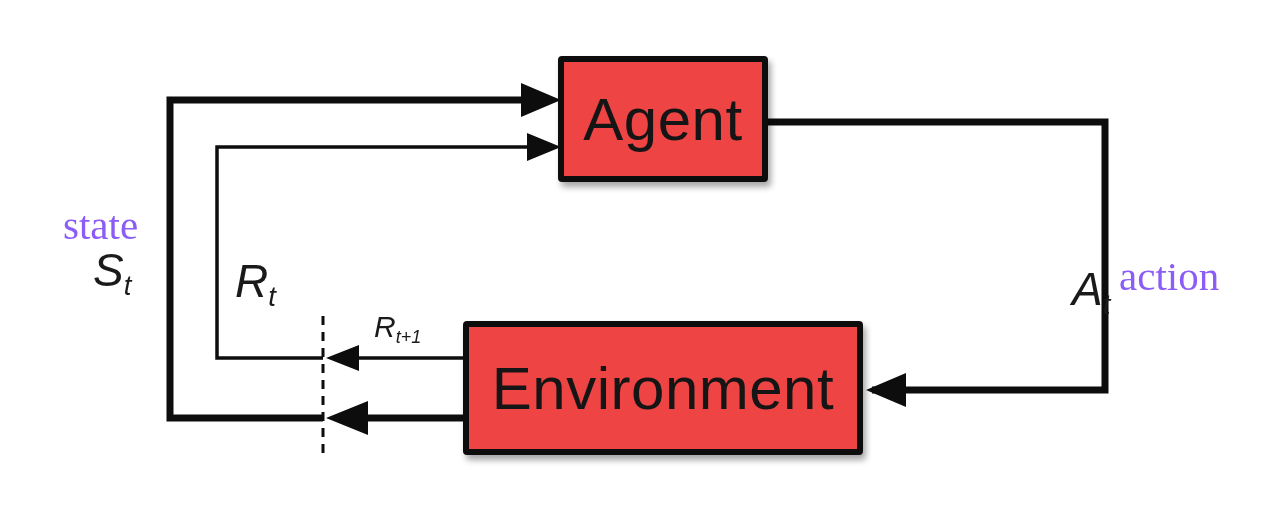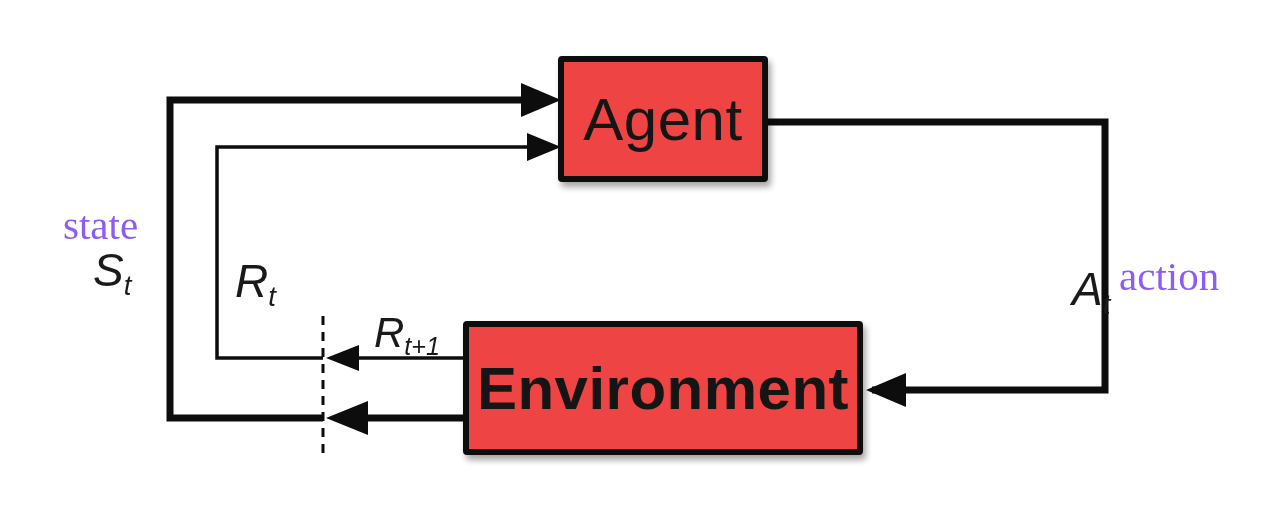--- a/index.html
+++ b/index.html
@@ -30,42 +30,42 @@
     border-radius: 4px;
     box-shadow: 3px 5px 6px rgba(0,0,0,0.35);
     display: flex;
     align-items: center;
     justify-content: center;
     color: #151515;
     font-size: 60px;
     letter-spacing: 0.5px;
   }
   #agent-box  { left: 558px; top: 56px;  width: 210px; height: 126px; }
-  #env-box    { left: 463px; top: 321px; width: 400px; height: 134px; font-weight: bold; }
+  #env-box    { left: 463px; top: 321px; width: 400px; height: 134px; }
   .word {
     position: absolute;
     color: #8b5cf6;
     font-size: 41px;
     font-family: Liberation Serif, serif;
   }
   .math {
     position: absolute;
     color: #1a1a1a;
     font-family: Liberation Sans, sans-serif;
     font-style: italic;
     font-size: 46px;
     line-height: 1;
   }
   .math sub {
     font-size: 0.60em;
     line-height: 0;
     vertical-align: -0.32em;
     letter-spacing: 0;
   }
-  .math.small { font-size: 42px; }
+  .math.small { font-size: 30px; }
 </style>
 </head>
 <body>
 
 <div id="canvas">
 
   <svg id="lines" viewBox="0 0 1282 526" xmlns="http://www.w3.org/2000/svg">
 
     <polyline points="527,100 170,100 170,418 323,418" fill="none" stroke="#0d0d0d" stroke-width="7"></polyline>
     <polygon points="561,100 521,83 521,117" fill="#0d0d0d"></polygon>

